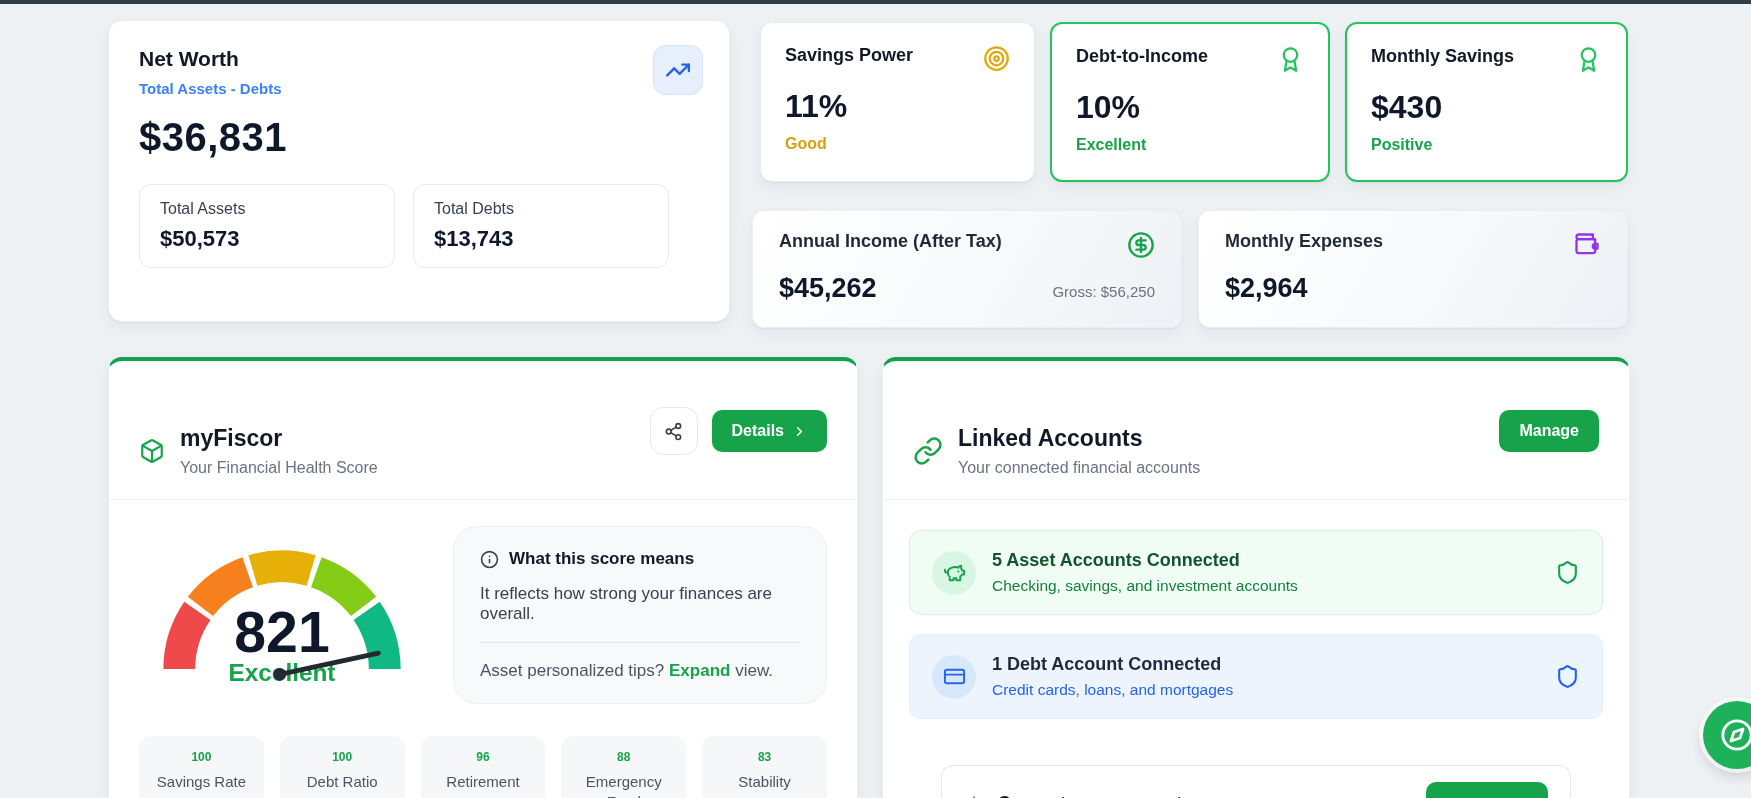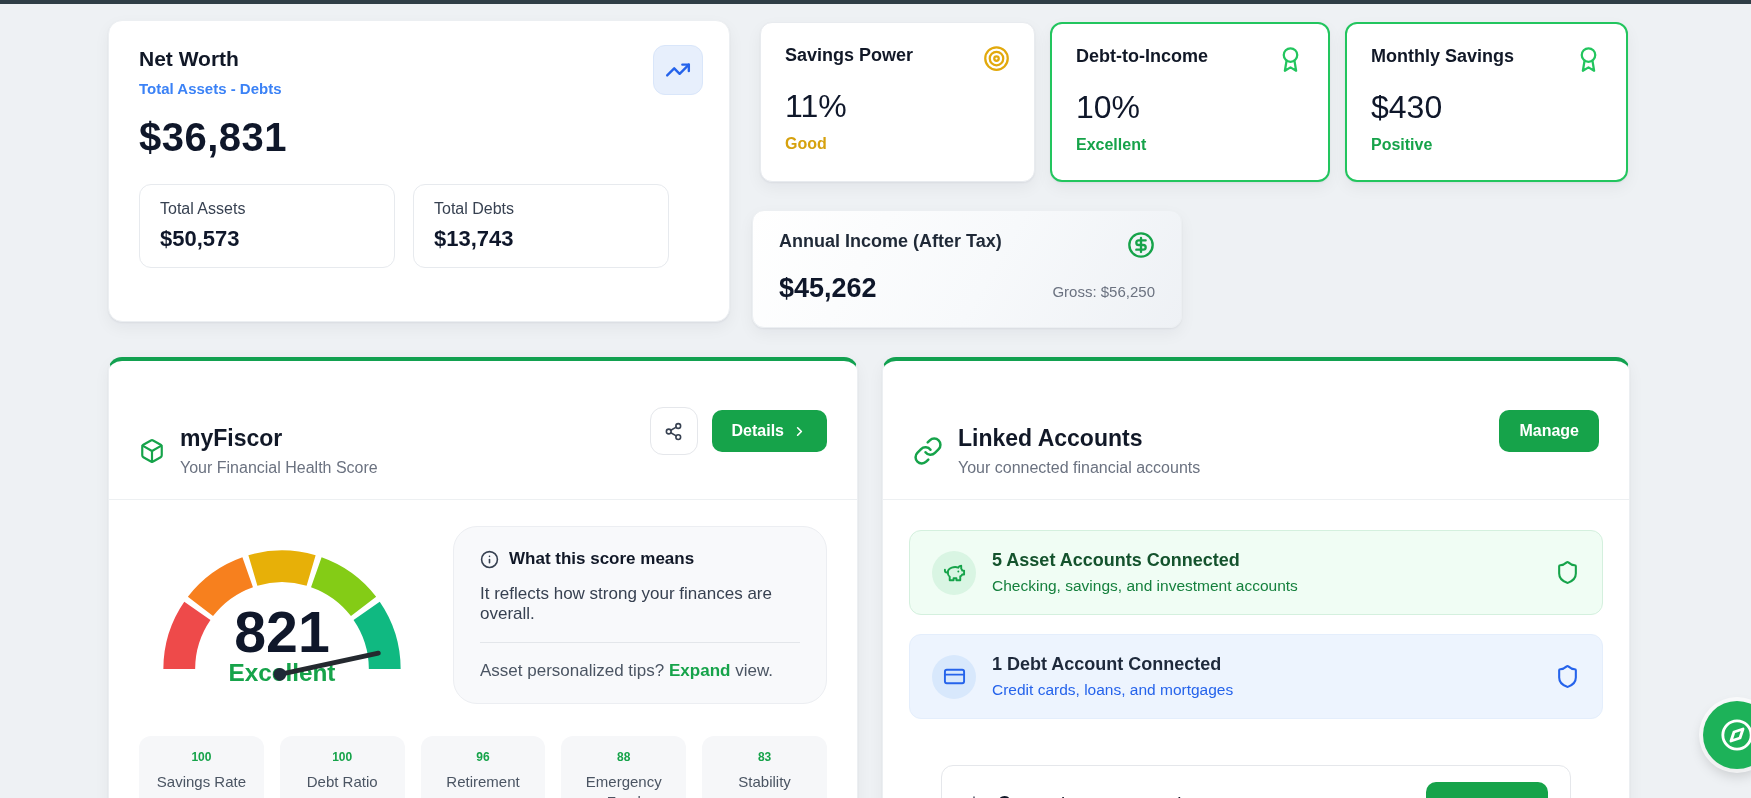--- a/index.html
+++ b/index.html
@@ -24,21 +24,21 @@
 
   
   .metric{top:22px;height:160px;padding:22px 24px;border-radius:12px;}
   .metric.plain{border:1px solid #e8ebef;}
   .metric.greenb{border:2px solid #22c55e;}
   .m-sp{left:760px;width:275px;}
   .m-dti{left:1050px;width:280px;}
   .m-ms{left:1345px;width:283px;}
   .metric-head{display:flex;justify-content:space-between;align-items:flex-start;}
   .metric-title{font-size:18px;font-weight:700;color:#111827;}
-  .metric-value{margin-top:16px;font-size:32px;font-weight:400;color:#0f172a;}
+  .metric-value{margin-top:16px;font-size:32px;font-weight:700;color:#0f172a;}
   .metric-status{margin-top:10px;font-size:16px;font-weight:600;}
   .st-amber{color:#d6a10e;} .st-green{color:#16a34a;}
   .ic-amber{color:#e2a90c;} .ic-green{color:#22c55e;}
 
   
   .wide{top:210px;width:430px;height:118px;padding:20px 26px;border-radius:12px;
         background:linear-gradient(120deg,#ffffff 0%,#f7f9fb 55%,#eef1f5 100%);}
   .wd-income{left:752px;} .wd-exp{left:1198px;}
   .wide-head{display:flex;justify-content:space-between;align-items:flex-start;}
   .wide-title{font-size:18px;font-weight:700;color:#1f2937;}
@@ -187,20 +187,35 @@
             <path d="M12 18V6"></path>
           </svg>
       </span>
     </div>
     <div class="wide-bottom">
       <span class="wide-value">$45,262</span>
       <span class="wide-gross">Gross: $56,250</span>
     </div>
   </div>
 
+  <div class="card wide wd-exp">
+    <div class="wide-head">
+      <span class="wide-title">Monthly Expenses</span>
+      <span style="color:#9333ea;">
+        <svg width="28" height="28" viewBox="0 0 24 24" fill="none" stroke="currentColor" stroke-width="2" stroke-linecap="round" stroke-linejoin="round">
+            <path d="M19 7H5a2 2 0 0 1 0-4h12v4"></path>
+            <rect x="3" y="7" width="16" height="12" rx="2"></rect>
+            <path d="M19 11h2v4h-2a2 2 0 0 1 0-4z"></path>
+          </svg>
+      </span>
+    </div>
+    <div class="wide-bottom">
+      <span class="wide-value">$2,964</span>
+    </div>
+  </div>
 
   <div class="card panel pnl-score">
     <div class="panel-head">
       <div class="brand-row">
         <span style="color:#16a34a;">
           <svg width="26" height="26" viewBox="0 0 24 24" fill="none" stroke="currentColor" stroke-width="2" stroke-linecap="round" stroke-linejoin="round">
               <path d="M21 16V8a2 2 0 0 0-1-1.73l-7-4a2 2 0 0 0-2 0l-7 4A2 2 0 0 0 3 8v8a2 2 0 0 0 1 1.73l7 4a2 2 0 0 0 2 0l7-4A2 2 0 0 0 21 16z"></path>
               <polyline points="3.29 7 12 12 20.71 7"></polyline>
               <line x1="12" x2="12" y1="22" y2="12"></line>
             </svg>

